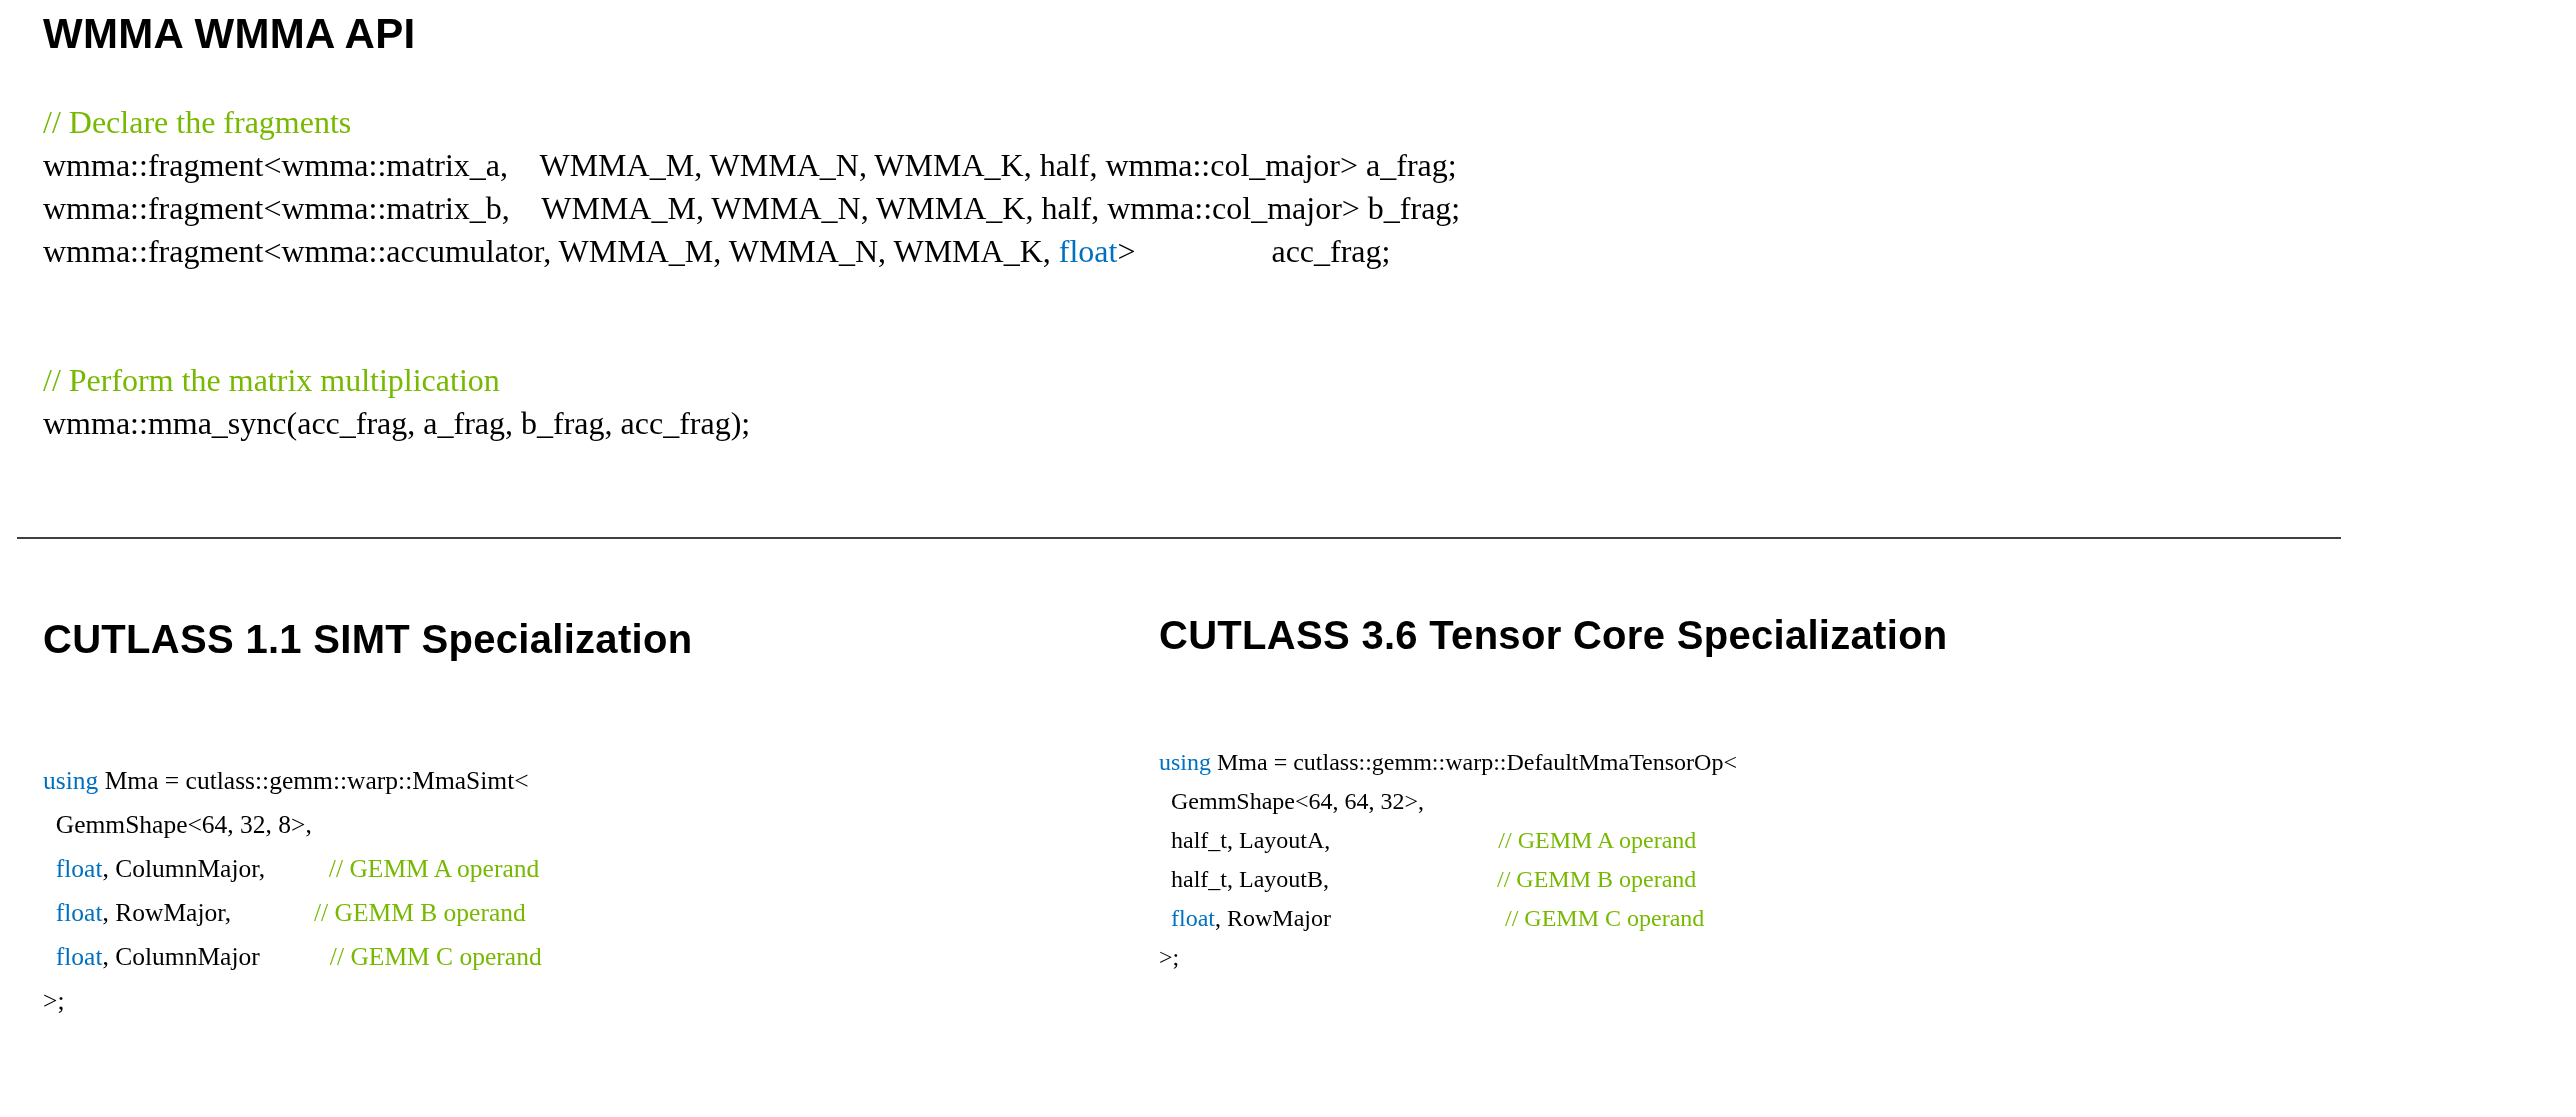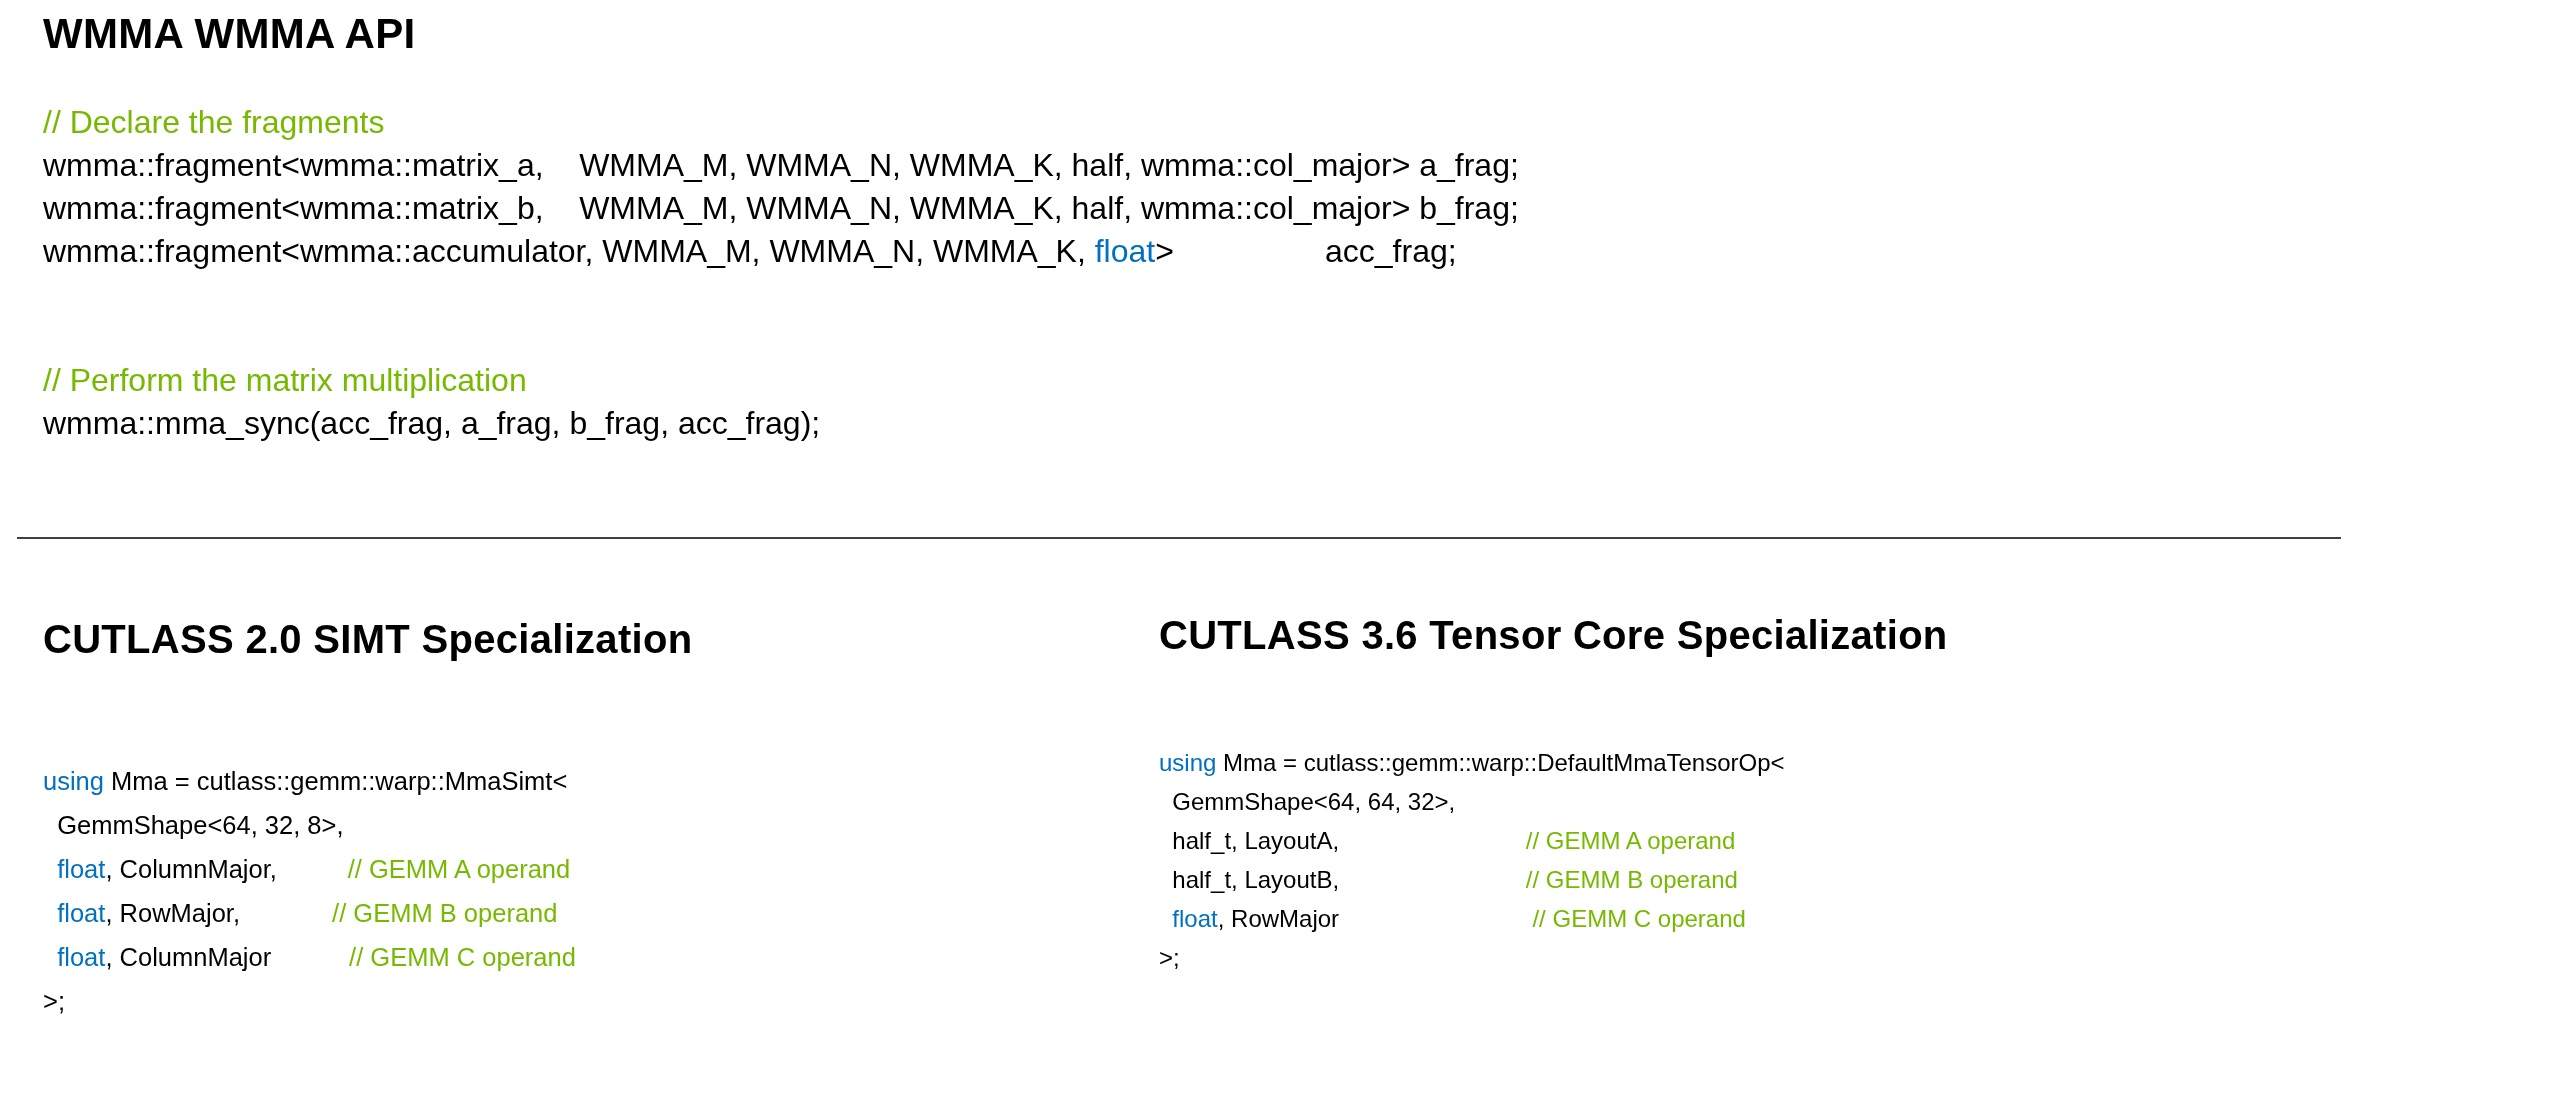--- a/index.html
+++ b/index.html
@@ -23,21 +23,21 @@
     font-weight: 600;
     line-height: 1.1;
     letter-spacing: 0.3px;
     white-space: nowrap;
   }
   #wmma-title   { left: 43px;   top: 10.7px;   font-size: 42px; }
   #simt-title   { left: 43px;   top: 617px;  font-size: 40px; }
   #tensor-title { left: 1159px; top: 613px;  font-size: 40px; }
   .code {
     position: absolute;
-    font-family: Liberation Sans, sans-serif;
+    font-family: Liberation Serif, serif;
     color: var(--code-text);
     white-space: pre;
   }
   #wmma-code   { left: 43px;   top: 101px;  font-size: 32px; line-height: 43px; }
   #simt-code   { left: 43px;   top: 749px; font-size: 25.5px; line-height: 44px; margin-top: 10px; }
   #tensor-code { left: 1159px; top: 743px; font-size: 24px; line-height: 39px; }
   .code-line { min-height: 1em; }
   .tok-plain   { color: var(--code-text); }
   .tok-comment { color: var(--comment); }
   .tok-keyword { color: var(--keyword); }
@@ -52,20 +52,20 @@
 </style>
 </head>
 <body>
 
 <h1 class="heading" id="wmma-title">WMMA WMMA API</h1>
 
 <div class="code" id="wmma-code"><div class="code-line"><span class="tok-comment">// Declare the fragments</span></div><div class="code-line"><span class="tok-plain">wmma::fragment&lt;wmma::matrix_a,    WMMA_M, WMMA_N, WMMA_K, half, wmma::col_major&gt; a_frag;</span></div><div class="code-line"><span class="tok-plain">wmma::fragment&lt;wmma::matrix_b,    WMMA_M, WMMA_N, WMMA_K, half, wmma::col_major&gt; b_frag;</span></div><div class="code-line"><span class="tok-plain">wmma::fragment&lt;wmma::accumulator, WMMA_M, WMMA_N, WMMA_K, </span><span class="tok-keyword">float</span><span class="tok-plain">&gt;                 acc_frag;</span></div><div class="code-line">&nbsp;</div><div class="code-line">&nbsp;</div><div class="code-line"><span class="tok-comment">// Perform the matrix multiplication</span></div><div class="code-line"><span class="tok-plain">wmma::mma_sync(acc_frag, a_frag, b_frag, acc_frag);</span></div></div>
 
 <div class="divider"></div>
 
-<h2 class="heading" id="simt-title">CUTLASS 2.0 SIMT Specialization</h2>
+<h2 class="heading" id="simt-title">CUTLASS 1.1 SIMT Specialization</h2>
 
 <div class="code" id="simt-code"><div class="code-line"><span class="tok-keyword">using</span><span class="tok-plain"> Mma = cutlass::gemm::warp::MmaSimt&lt;</span></div><div class="code-line"><span class="tok-plain">  GemmShape&lt;64, 32, 8&gt;,</span></div><div class="code-line"><span class="tok-plain">  </span><span class="tok-keyword">float</span><span class="tok-plain">, ColumnMajor,          </span><span class="tok-comment">// GEMM A operand</span></div><div class="code-line"><span class="tok-plain">  </span><span class="tok-keyword">float</span><span class="tok-plain">, RowMajor,             </span><span class="tok-comment">// GEMM B operand</span></div><div class="code-line"><span class="tok-plain">  </span><span class="tok-keyword">float</span><span class="tok-plain">, ColumnMajor           </span><span class="tok-comment">// GEMM C operand</span></div><div class="code-line"><span class="tok-plain">&gt;;</span></div></div>
 
 <h2 class="heading" id="tensor-title">CUTLASS 3.6 Tensor Core Specialization</h2>
 
 <div class="code" id="tensor-code"><div class="code-line"><span class="tok-keyword">using</span><span class="tok-plain"> Mma = cutlass::gemm::warp::DefaultMmaTensorOp&lt;</span></div><div class="code-line"><span class="tok-plain">  GemmShape&lt;64, 64, 32&gt;,</span></div><div class="code-line"><span class="tok-plain">  half_t, LayoutA,                            </span><span class="tok-comment">// GEMM A operand</span></div><div class="code-line"><span class="tok-plain">  half_t, LayoutB,                            </span><span class="tok-comment">// GEMM B operand</span></div><div class="code-line"><span class="tok-plain">  </span><span class="tok-keyword">float</span><span class="tok-plain">, RowMajor                             </span><span class="tok-comment">// GEMM C operand</span></div><div class="code-line"><span class="tok-plain">&gt;;</span></div></div>
 
 
 </body></html>

